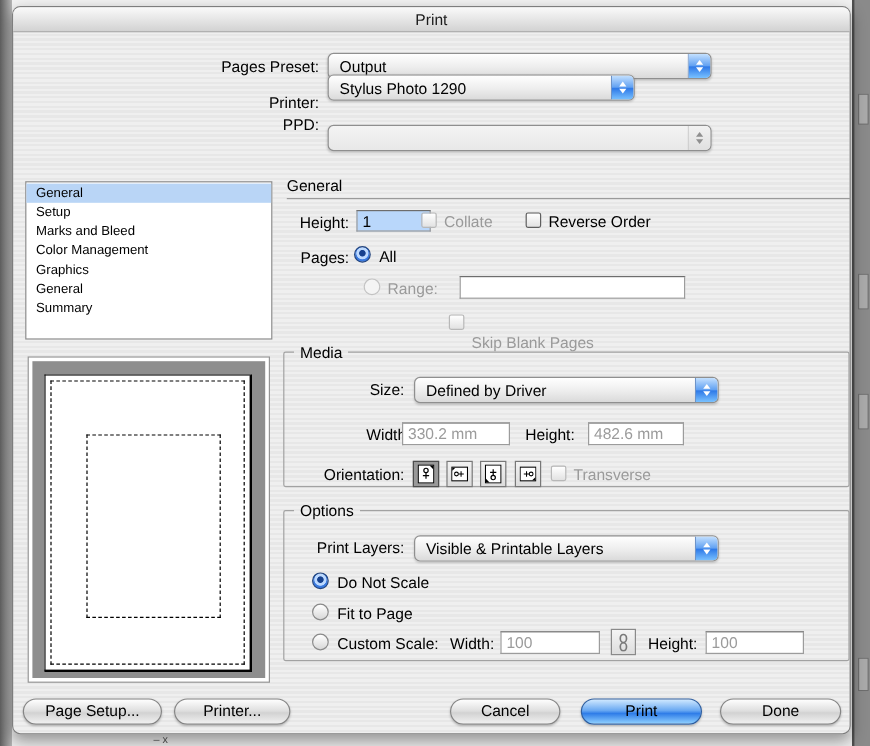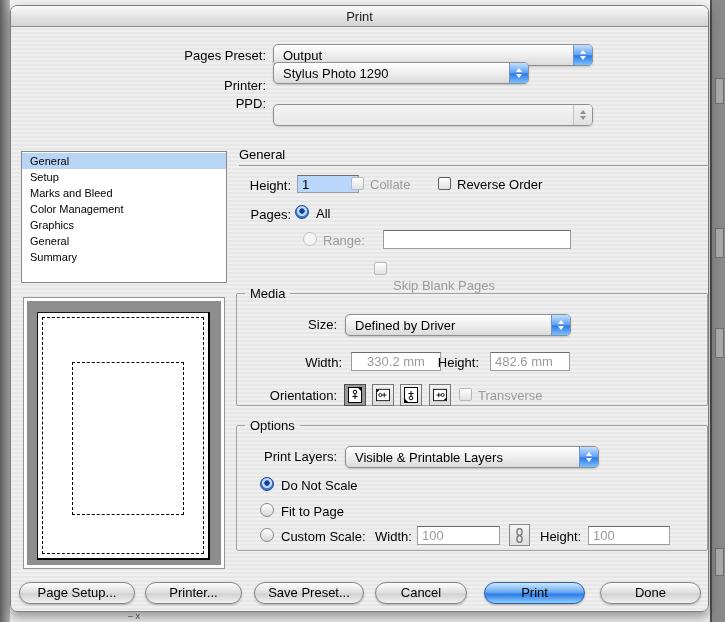--- a/index.html
+++ b/index.html
@@ -191,30 +191,30 @@
       <div class="pv-page">
         <div class="pv-printable"></div>
         <div class="pv-doc"></div>
       </div>
     </div>
   </div>
 
   <fieldset class="grp" style="left:225px;top:280px;width:472px;height:120px;">
     <legend>Media</legend>
     <span class="lbl" style="left:10px;top:16px;width:90px;">Size:</span>
-    <div class="pop" style="left:108px;top:13px;width:226px;">
+    <div class="pop" style="left:108px;top:13px;width:254px;">
       <span class="txt">Defined by Driver</span>
       <span class="arrows">
           <span class="tri-up"></span>
           <span class="tri-down"></span>
         </span>
     </div>
 
     <span class="lbl" style="left:15px;top:54px;width:90px;">Width:</span>
-    <input class="fld dim" style="left: 114px; top: 51px; width: 90px; height: 19px; text-align: center;" disabled="" value="330.2 mm">
+    <input class="fld dim" style="left: 98px; top: 51px; width: 90px; height: 19px;" disabled="" value="330.2 mm">
     <span class="lbl" style="left:157px;top:54px;width:85px;">Height:</span>
     <input class="fld dim" style="left: 253px; top: 51px; width: 80px; height: 19px;" disabled="" value="482.6 mm">
 
     <span class="lbl" style="left:10px;top:87px;width:90px;">Orientation:</span>
     <span class="orient sel" style="left:107px;top:83px;">
       <svg width="14" height="16" viewBox="0 0 14 16">
           <rect x="0.5" y="0.5" width="13" height="15" fill="#fff" stroke="#000"></rect>
           <path d="M10 1 L13 1 L13 4 Z" fill="#000"></path>
           <circle cx="7" cy="5" r="1.8" fill="none" stroke="#000"></circle>
           <line x1="7" y1="7" x2="7" y2="12" stroke="#000"></line>
@@ -278,17 +278,16 @@
           <ellipse cx="4.5" cy="4" rx="2.6" ry="3.4" fill="none" stroke="#7a7a7a" stroke-width="1.4"></ellipse>
           <ellipse cx="4.5" cy="11" rx="2.6" ry="3.4" fill="none" stroke="#7a7a7a" stroke-width="1.4"></ellipse>
         </svg>
     </span>
     <span class="lbl-l" style="left:303px;top:96px;">Height:</span>
     <input class="fld dim" style="left: 351px; top: 93px; width: 82px; height: 19px;" disabled="" value="100">
   </fieldset>
 
   <div class="btn" style="left:8px;width:116px;">Page Setup...</div>
   <div class="btn" style="left:134px;width:97px;">Printer...</div>
-  <div class="btn" style="left:243px;width:110px;">Save Preset...</div>
   <div class="btn" style="left:364px;width:92px;">Cancel</div>
   <div class="btn primary" style="left:473px;width:101px;">Print</div>
   <div class="btn" style="left:589px;width:101px;">Done</div>
 </div>
 
 </body></html>

